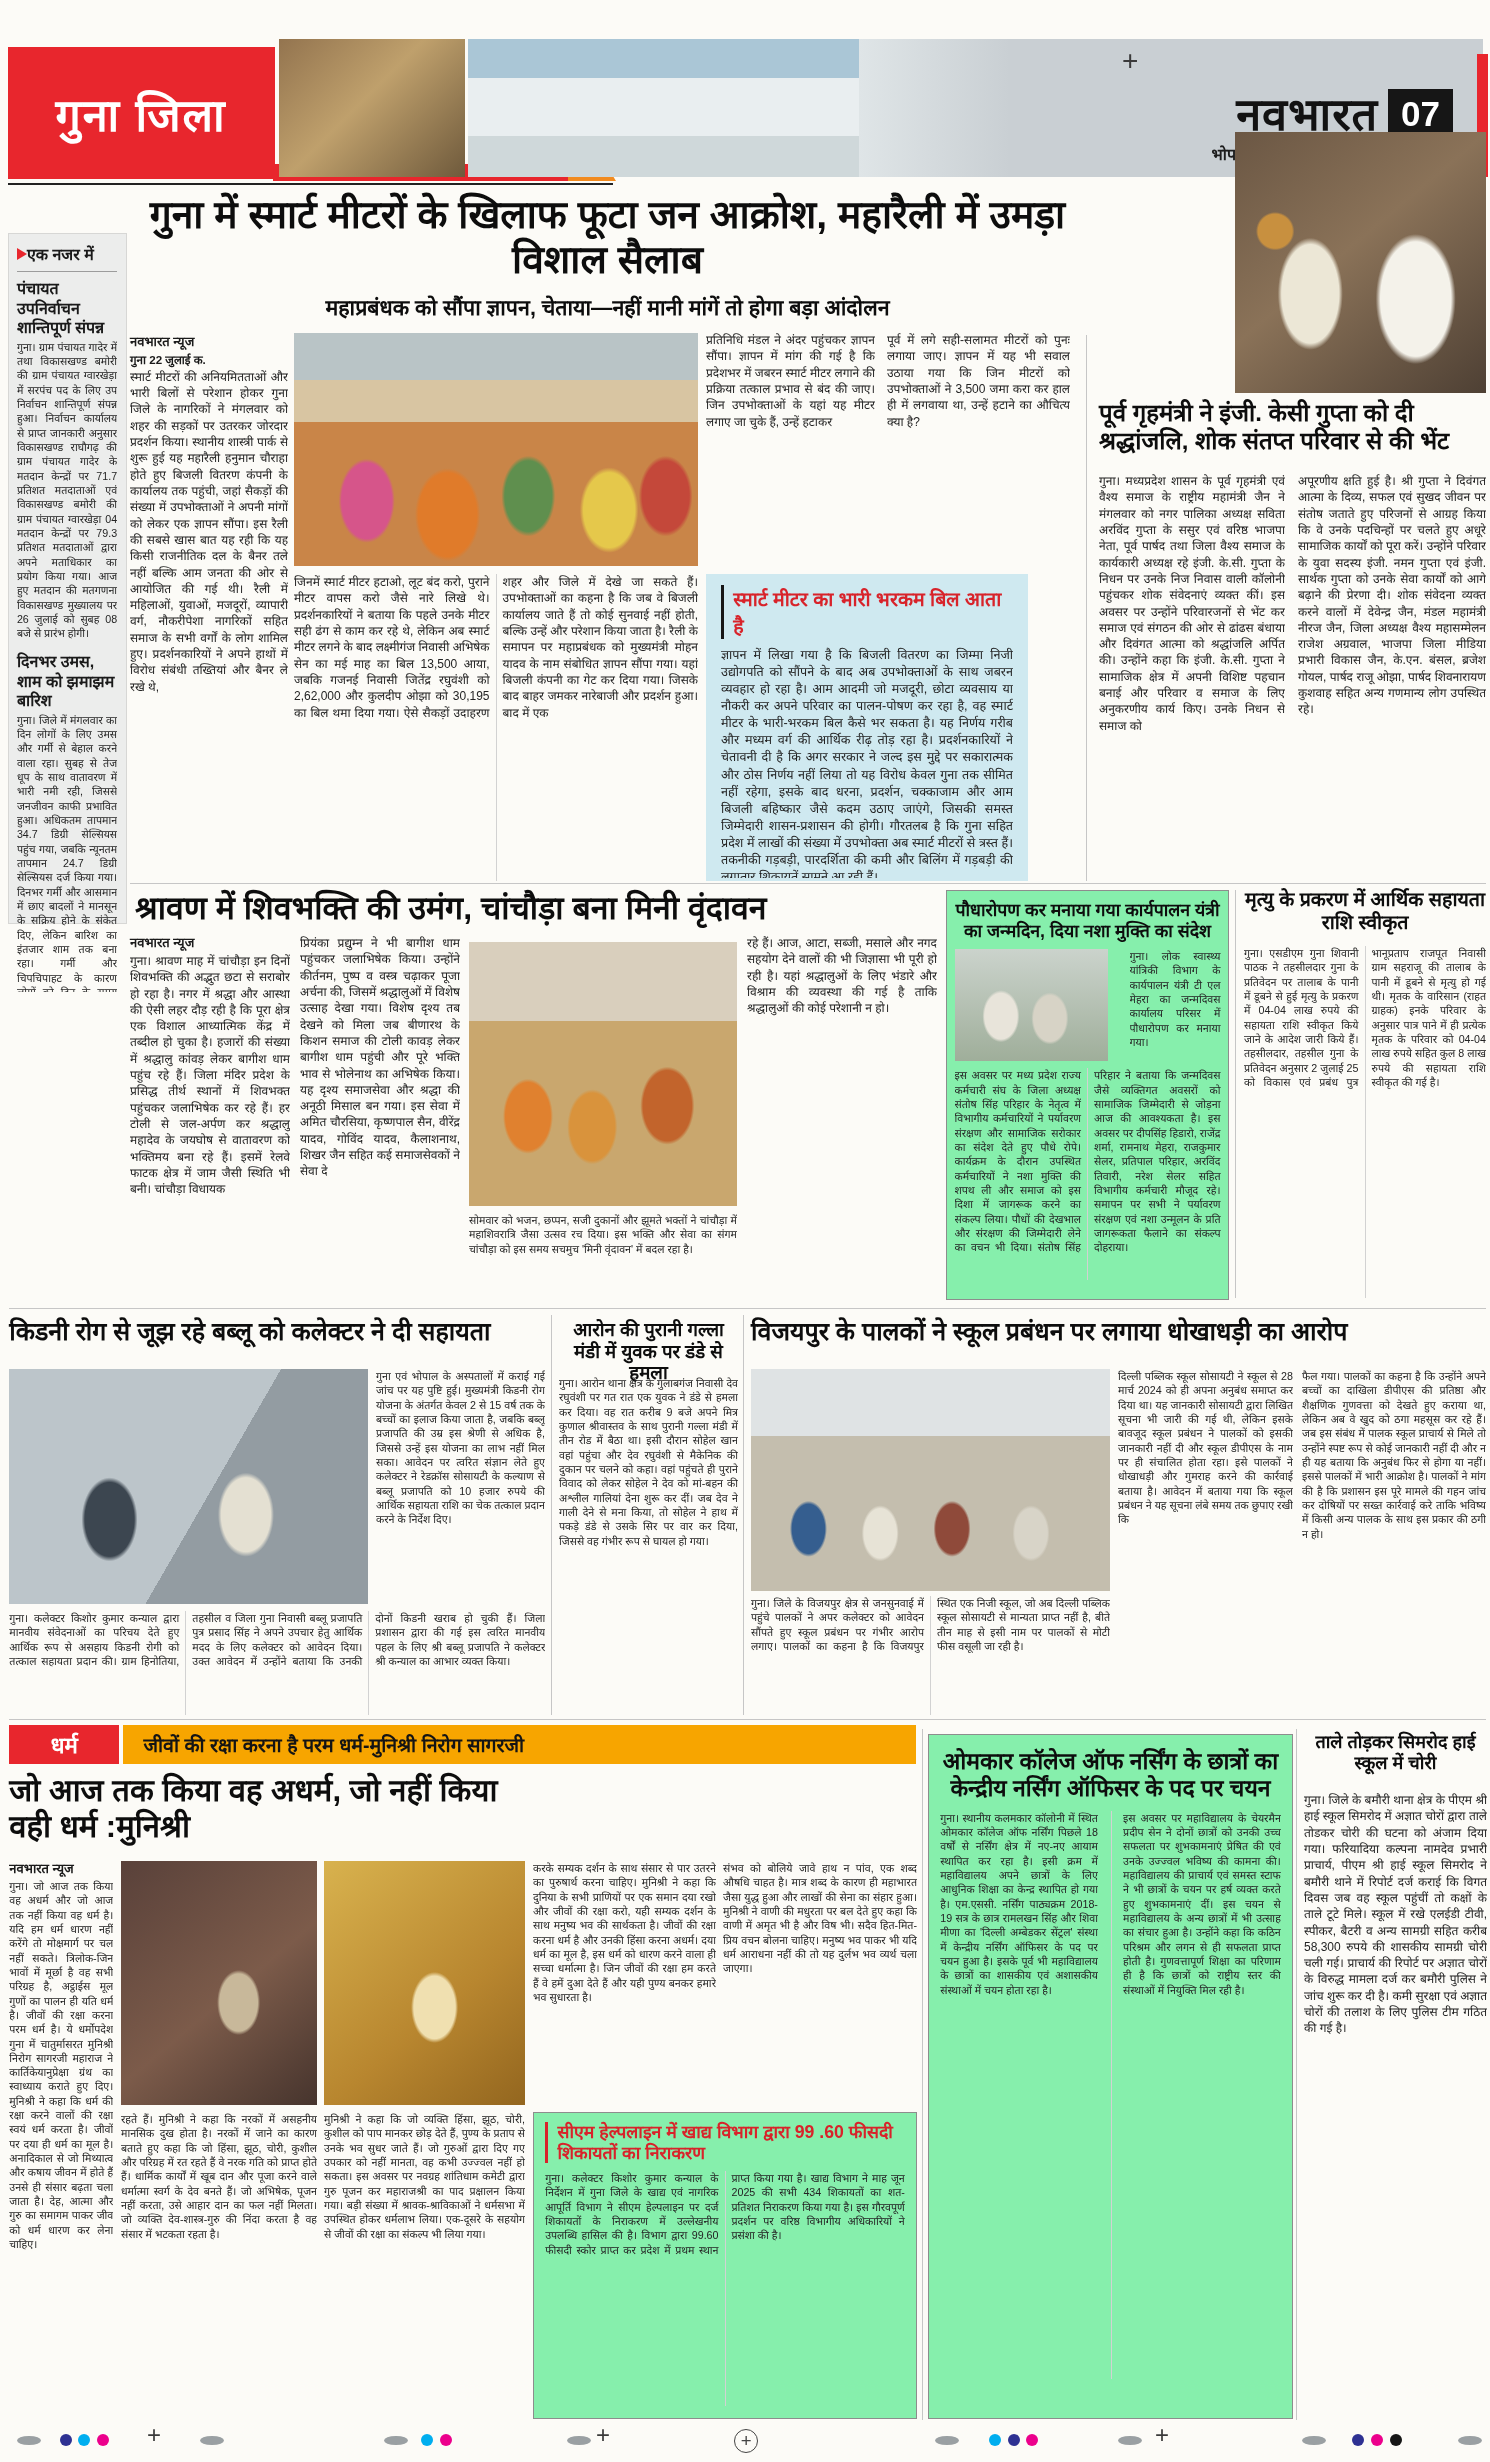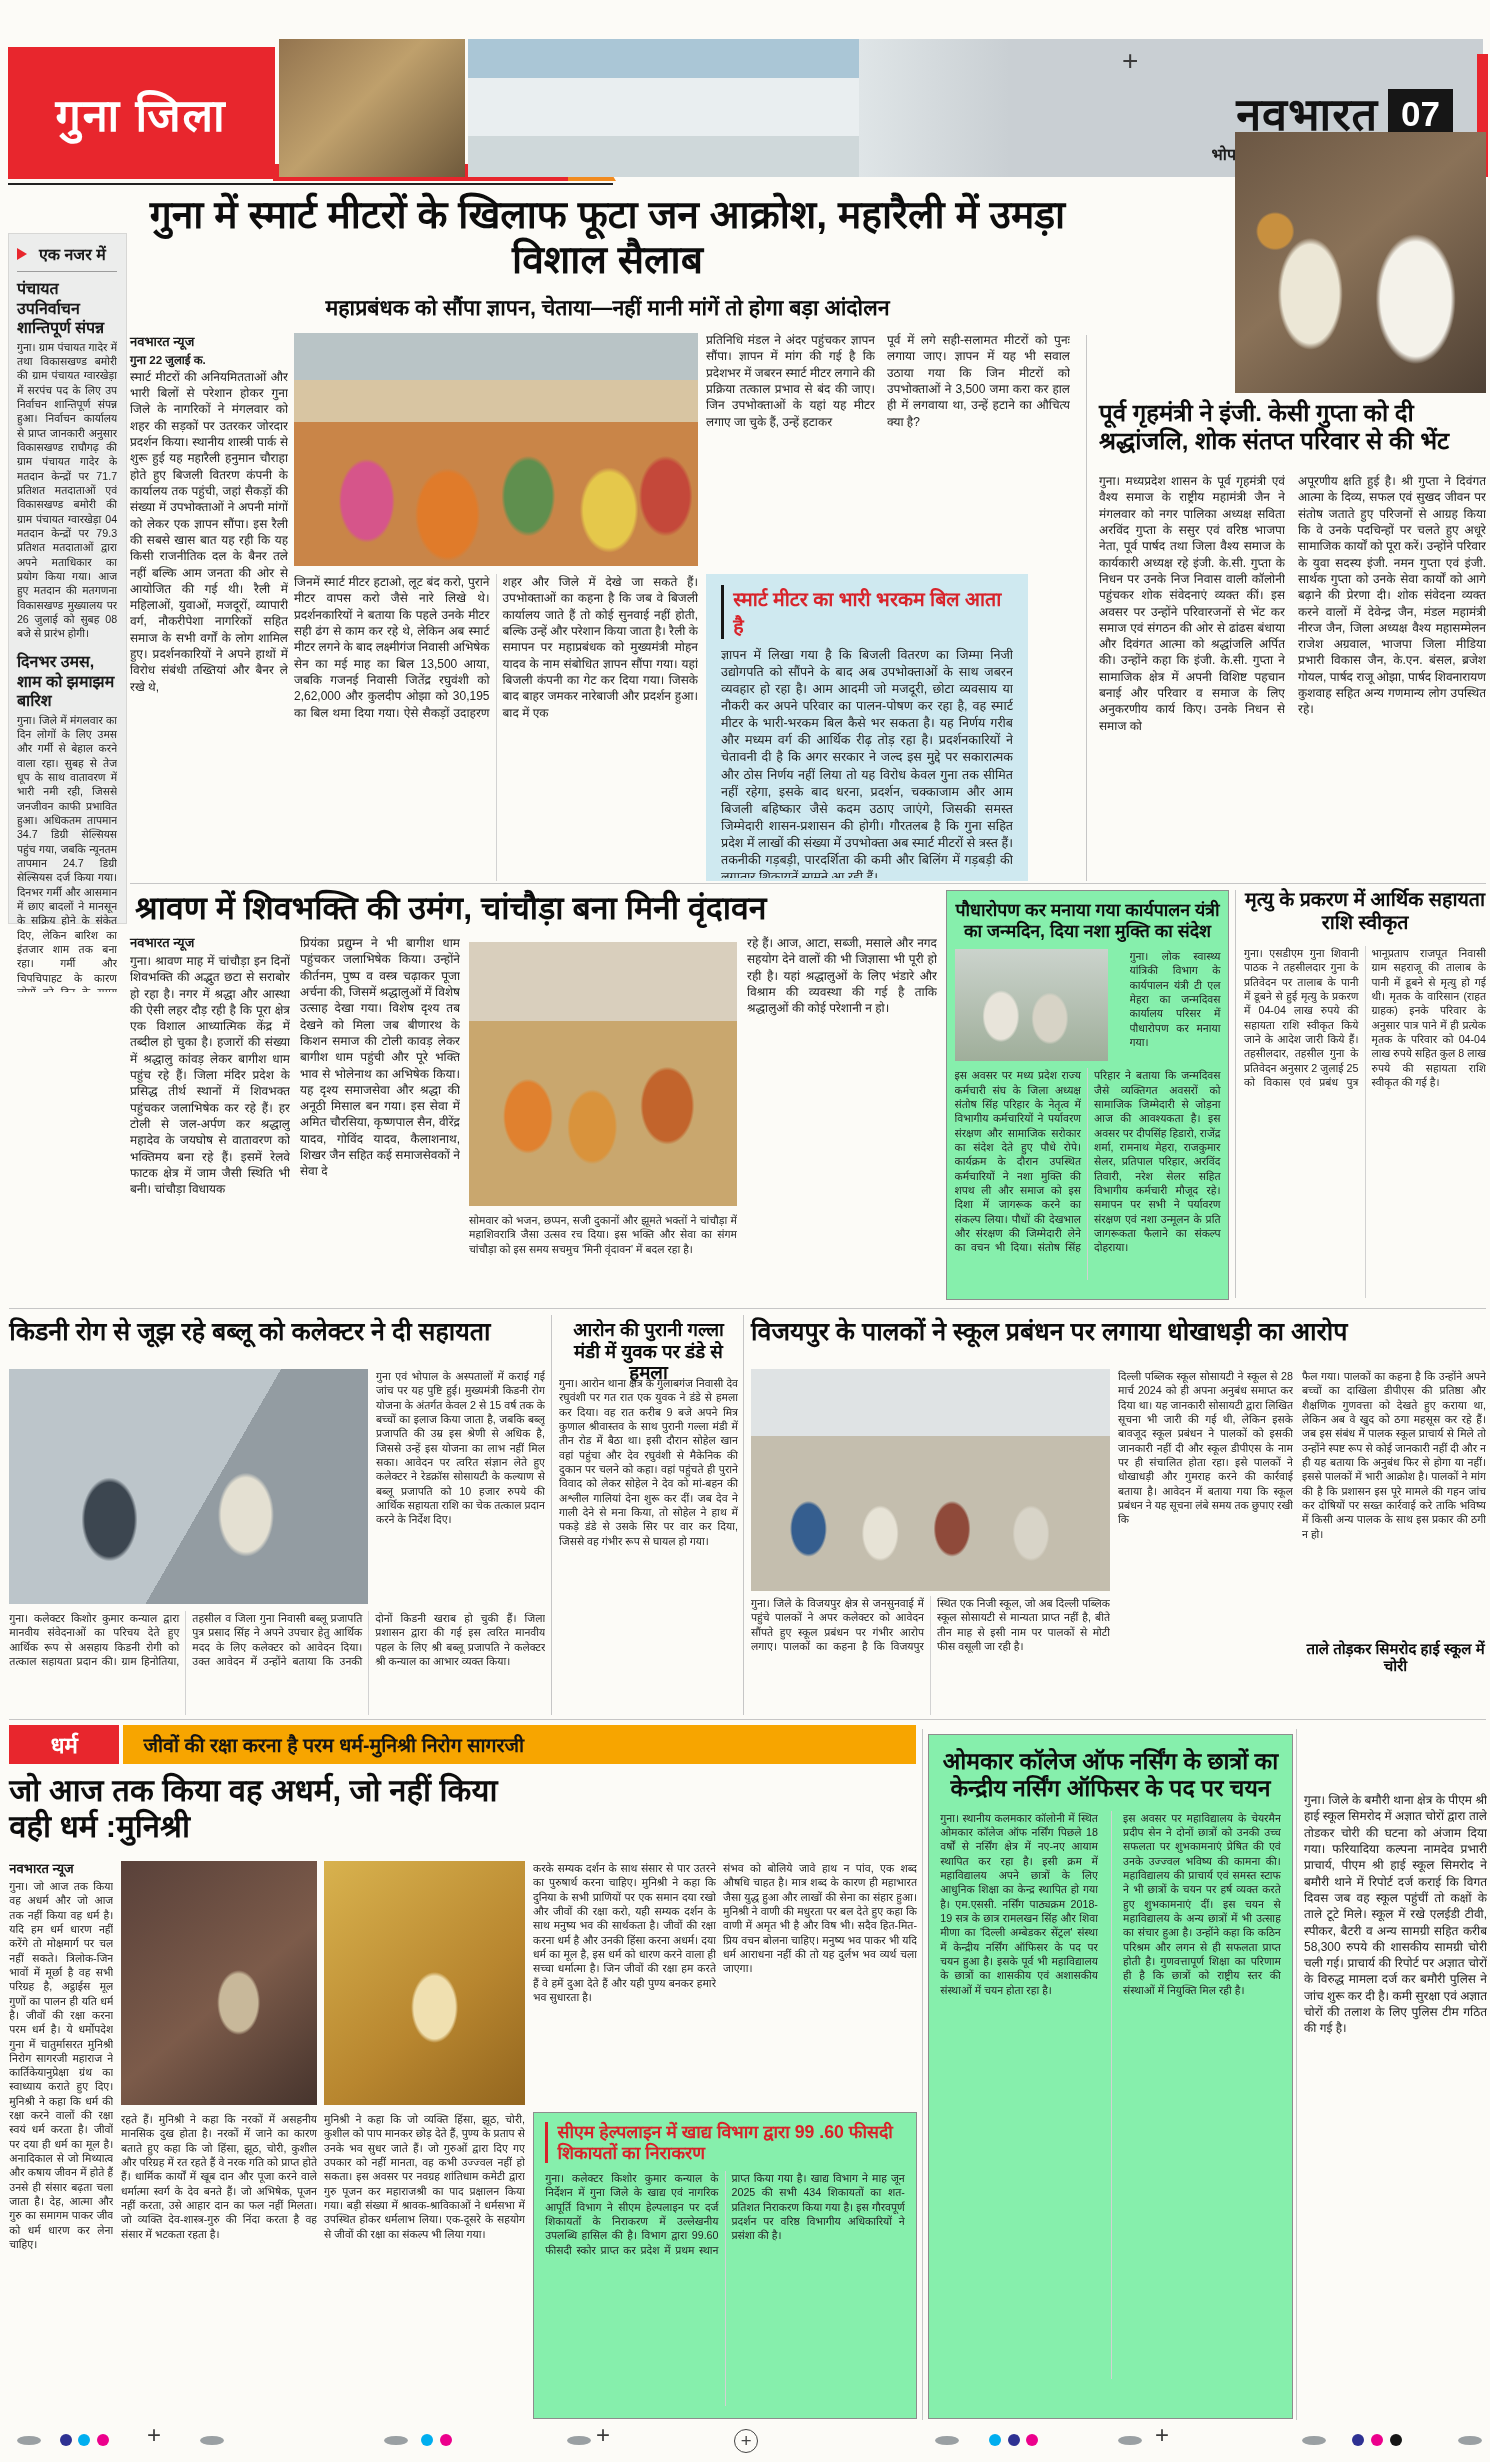--- a/index.html
+++ b/index.html
@@ -24,21 +24,21 @@
           clip-path:polygon(0 0,97% 0,100% 100%,0 100%);}
   .gray-band{background:#c9cfd3;}
   .paper-name{font-weight:bold;font-size:45px;color:#121212;letter-spacing:0.9px;}
   .page-no-box{background:#161616;color:#fff;font-weight:bold;font-size:35px;
                display:flex;align-items:center;justify-content:center;}
   .red-bar{background:#e8262d;}
   .masthead-date{font-weight:bold;font-size:16px;color:#1d1d1d;text-align:center;}
   .plus-mark{color:#3a3a3a;font-size:28px;font-weight:300;}
   
   .sidebar{background:#ecedec;border:0.9px solid #d7d7d5;padding:9.3px 8.4px;box-sizing:border-box;}
-  .sidebar-head{display:flex;align-items:center;gap:12px;border-bottom:1.4px solid #9c9c9c;
+  .sidebar-head{display:flex;align-items:center;gap:0;border-bottom:1.4px solid #9c9c9c;
                 padding-bottom:5.6px;margin-bottom:7.5px;}
   .tri{width:0;height:0;border-top:6.5px solid transparent;border-bottom:6.5px solid transparent;
        border-left:10.2px solid #e8262d;}
   .sidebar-title{font-weight:bold;font-size:16px;}
   .sidebar-art-title{font-weight:bold;font-size:16px;line-height:1.2;margin:5.6px 0 2.8px;}
   
   .infobox{background:#cfe9f0;padding:11.2px 15px;box-sizing:border-box;}
   .infobox h3{margin:0 0 7.5px;color:#d8232a;font-size:19.6px;border-left:3.7px solid #161616;padding-left:9.3px;}
   .boxed{border:0.9px solid #8d8d8d;box-sizing:border-box;background:#86efac;}
   .red-head{color:#d8232a;}
@@ -222,21 +222,21 @@
   <div class="rule-v" style="left:922px;top:1729px;height:691px;"></div>
   <div class="abs boxed" style="left:928px;top:1734px;width:365px;height:685px;padding:9.3px 11.2px;">
     <h2 class="hl center" style="font-size:23px;margin:3.7px 0 9.3px;">ओमकार कॉलेज ऑफ नर्सिंग के छात्रों  का केन्द्रीय नर्सिंग ऑफिसर के पद पर चयन</h2>
     <div style="display:flex;gap:13px;">
       <div class="body-text sm" style="width:162px;height:568px;">गुना। स्थानीय कलमकार कॉलोनी में स्थित ओमकार कॉलेज ऑफ नर्सिंग पिछले 18 वर्षों से नर्सिंग क्षेत्र में नए-नए आयाम स्थापित कर रहा है। इसी क्रम में महाविद्यालय अपने छात्रों के लिए आधुनिक शिक्षा का केन्द्र स्थापित हो गया है। एम.एससी. नर्सिंग पाठ्यक्रम 2018-19 सत्र के छात्र रामलखन सिंह और शिवा मीणा का 'दिल्ली अम्बेडकर सेंट्रल' संस्था में केन्द्रीय नर्सिंग ऑफिसर के पद पर चयन हुआ है। इसके पूर्व भी महाविद्यालय के छात्रों का शासकीय एवं अशासकीय संस्थाओं में चयन होता रहा है।</div>
       <div class="body-text sm" style="width:162px;height:568px;border-left:0.9px solid #d2d2d2;padding-left:11.2px;">इस अवसर पर महाविद्यालय के चेयरमैन प्रदीप सेन ने दोनों छात्रों को उनकी उच्च सफलता पर शुभकामनाएं प्रेषित की एवं उनके उज्ज्वल भविष्य की कामना की। महाविद्यालय की प्राचार्य एवं समस्त स्टाफ ने भी छात्रों के चयन पर हर्ष व्यक्त करते हुए शुभकामनाएं दीं। इस चयन से महाविद्यालय के अन्य छात्रों में भी उत्साह का संचार हुआ है। उन्होंने कहा कि कठिन परिश्रम और लगन से ही सफलता प्राप्त होती है। गुणवत्तापूर्ण शिक्षा का परिणाम ही है कि छात्रों को राष्ट्रीय स्तर की संस्थाओं में नियुक्ति मिल रही है।</div>
     </div>
   </div>
 
   <div class="rule-v" style="left:1296px;top:1729px;height:691px;"></div>
-  <h3 class="abs hl center" style="left:1304px;top:1640px;width:183px;font-size:15px;text-align:center;">ताले तोड़कर सिमरोद हाई स्कूल में चोरी</h3>
+  <h3 class="abs hl center" style="left:1304px;top:1732px;width:183px;font-size:18px;text-align:center;">ताले तोड़कर सिमरोद हाई स्कूल में चोरी</h3>
   <div class="abs body-text" style="left:1304px;top:1792px;width:183px;height:626px;">गुना। जिले के बमौरी थाना क्षेत्र के पीएम श्री हाई स्कूल सिमरोद में अज्ञात चोरों द्वारा ताले तोडकर चोरी की घटना को अंजाम दिया गया। फरियादिया कल्पना नामदेव प्रभारी प्राचार्य, पीएम श्री हाई स्कूल सिमरोद ने बमौरी थाने में रिपोर्ट दर्ज कराई कि विगत दिवस जब वह स्कूल पहुंचीं तो कक्षों के ताले टूटे मिले। स्कूल में रखे एलईडी टीवी, स्पीकर, बैटरी व अन्य सामग्री सहित करीब 58,300 रुपये की शासकीय सामग्री चोरी चली गई। प्राचार्य की रिपोर्ट पर अज्ञात चोरों के विरुद्ध मामला दर्ज कर बमौरी पुलिस ने जांच शुरू कर दी है। कमी सुरक्षा एवं अज्ञात चोरों की तलाश के लिए पुलिस टीम गठित की गई है।</div>
 
   <div class="abs" style="left:0;top:2425px;width:1490px;height:34px;">
     <div class="oval" style="left:17px;top:11.2px;"></div>
     <div class="dot" style="left:60px;top:9.3px;background:#2e3192;"></div>
     <div class="dot" style="left:78px;top:9.3px;background:#00aeef;"></div>
     <div class="dot" style="left:97px;top:9.3px;background:#ec008c;"></div>
     <div class="plus-mark abs" style="left:147px;top:-3.7px;font-size:24px;">+</div>
     <div class="oval" style="left:200px;top:11.2px;"></div>
     <div class="oval" style="left:384px;top:11.2px;"></div>

